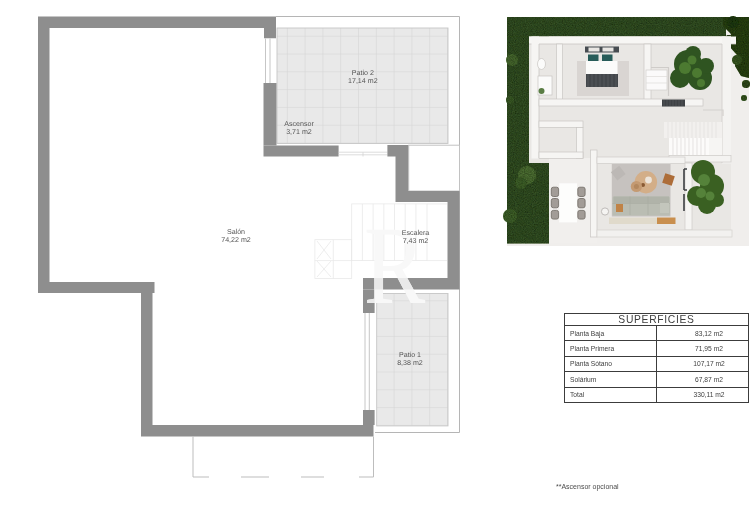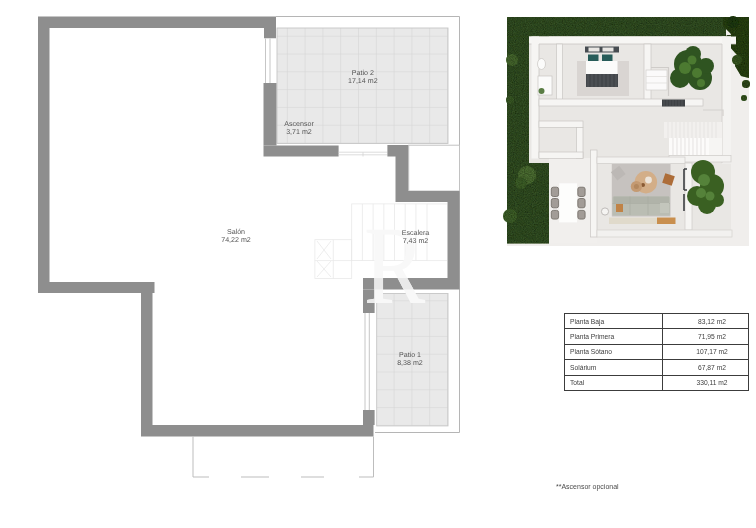--- a/index.html
+++ b/index.html
@@ -312,20 +312,23 @@
       <circle cx="710" cy="196" r="4.5"></circle>
     </g>
 
     <rect x="597" y="230" width="135" height="7" fill="#f2f1ef" stroke="#d5d2cf" stroke-width="0.7"></rect>
   </g>
 </svg>
 
 <div class="tablewrap">
   <table class="sup">
     <tbody>
+          <tr>
+            <th colspan="2">SUPERFICIES</th>
+          </tr>
     <tr>
             <td style="width:92px">Planta Baja</td>
             <td class="v">83,12 m2</td>
           </tr>
     <tr>
             <td>Planta Primera</td>
             <td class="v">71,95 m2</td>
           </tr>
     <tr>
             <td>Planta Sótano</td>

